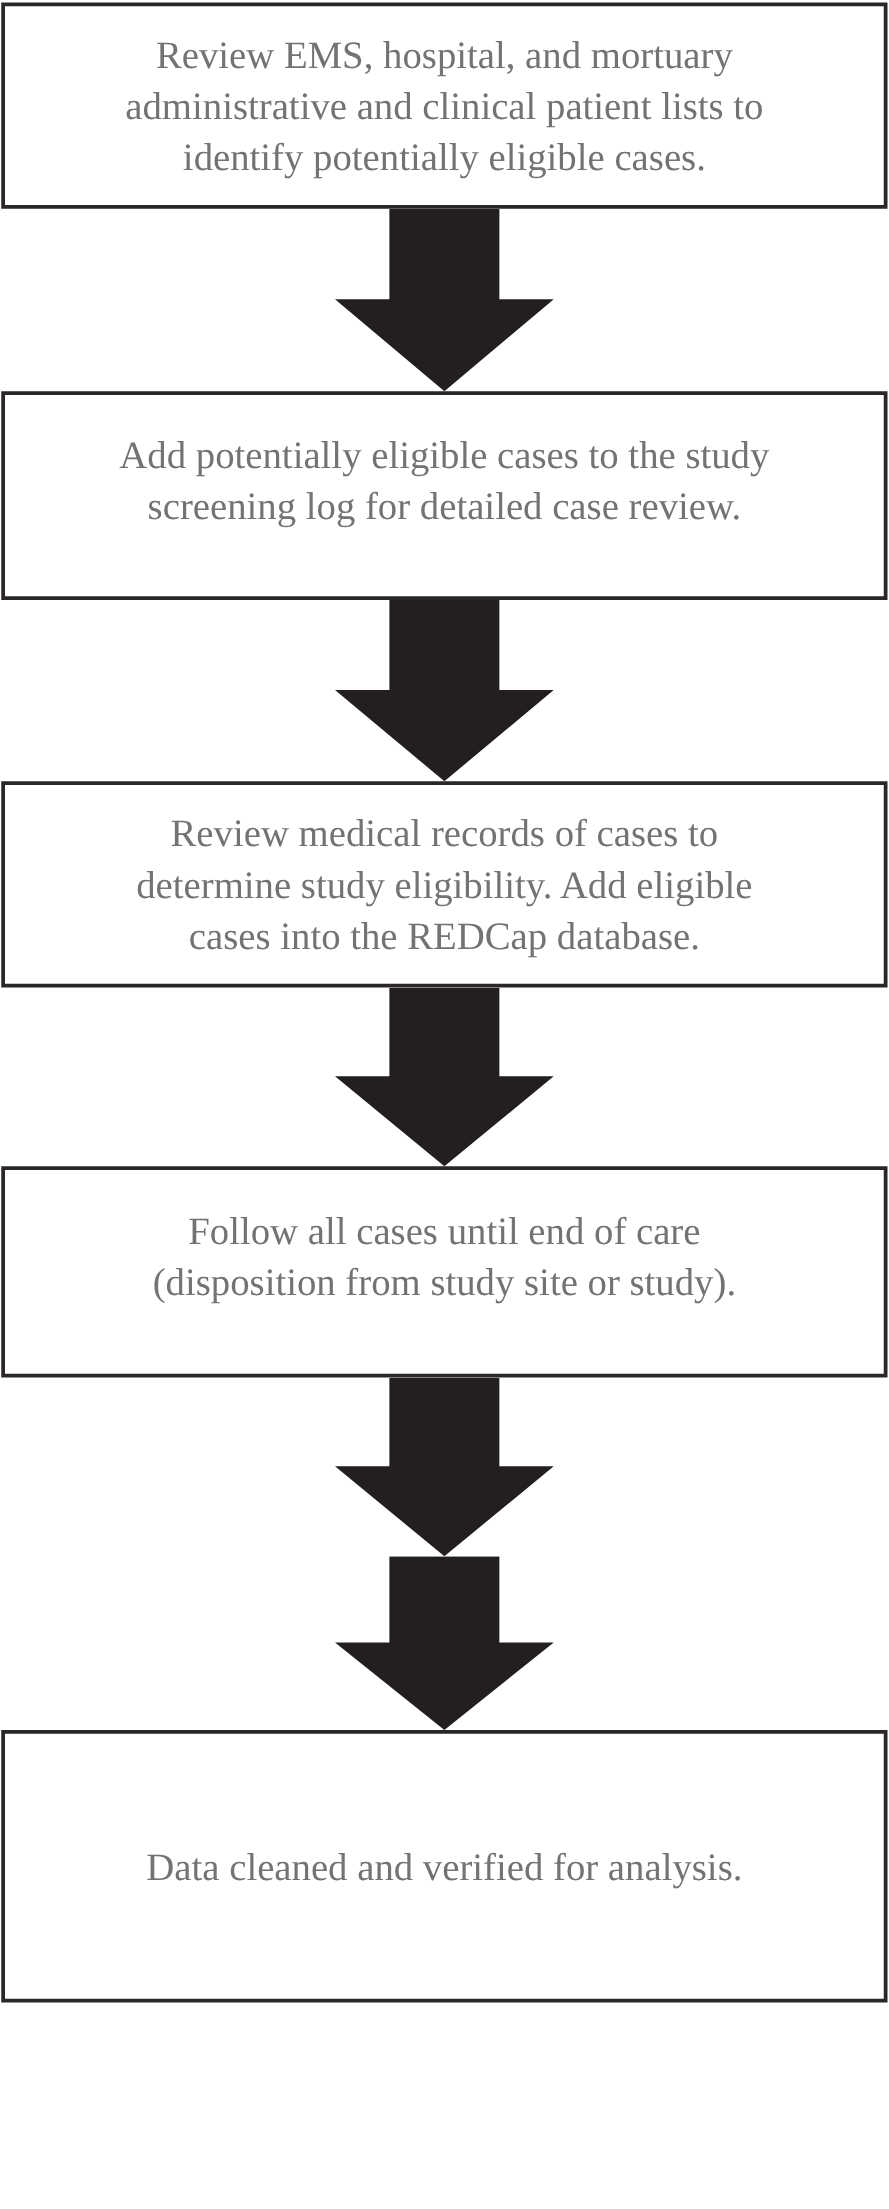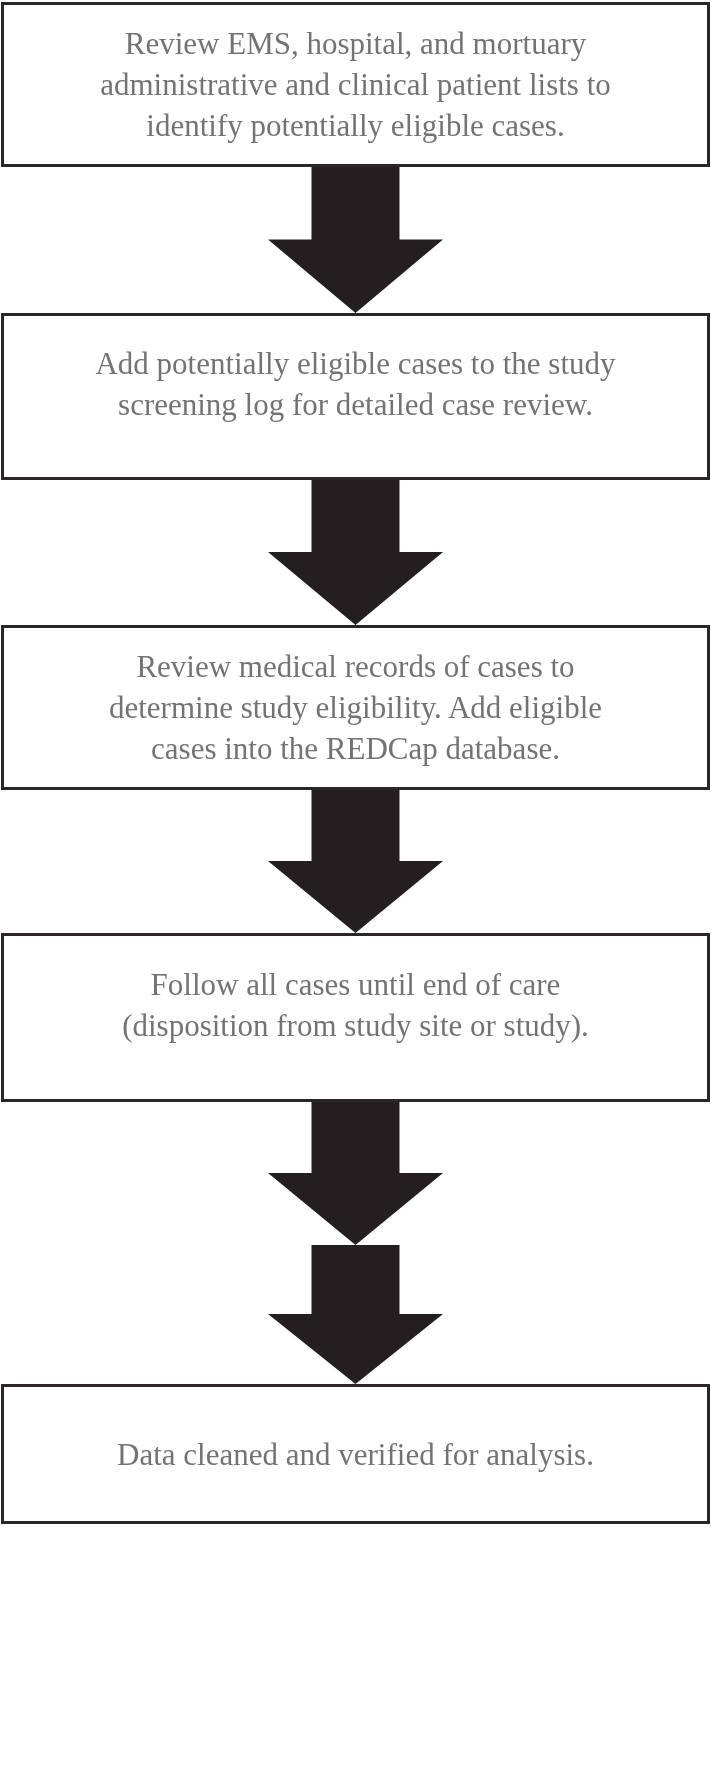--- a/index.html
+++ b/index.html
@@ -36,21 +36,21 @@
     line-height: 41px;
     color: #737373;
     padding: 0 4px;
   }
   
   .h1 { height: 165px; }
   .h2 { height: 167px; }
   .h3 { height: 165px; justify-content: center; }
   .h4 { height: 169px; }
   .h5 { height: 211px; }
-  .h6 { height: 140px; }
+  .h6 { height: 218px; }
   
   .lift { padding-bottom: 26px; align-items: center; }
   
   .arrow-gap {
     display: flex;
     justify-content: center;
     align-items: stretch;
     overflow: hidden;
   }
   .g1 { height: 146px; }

